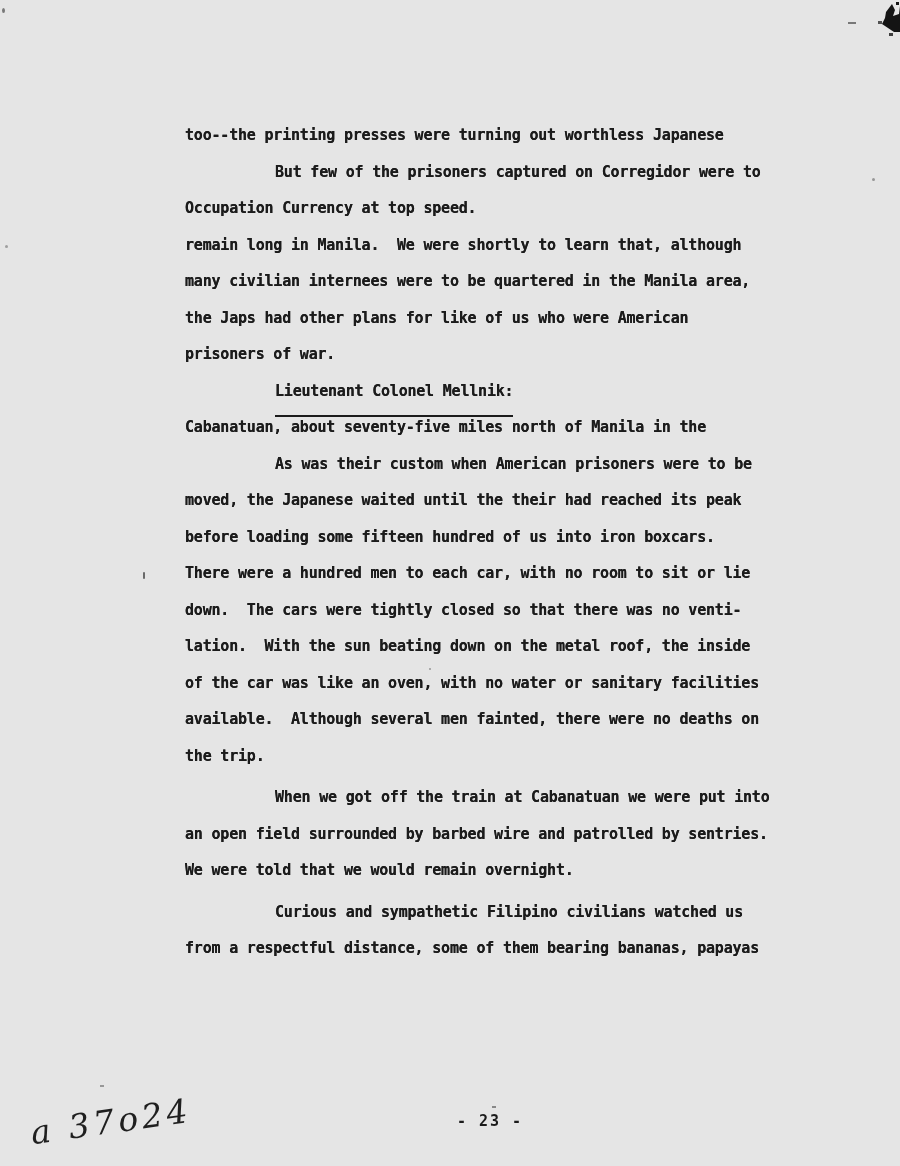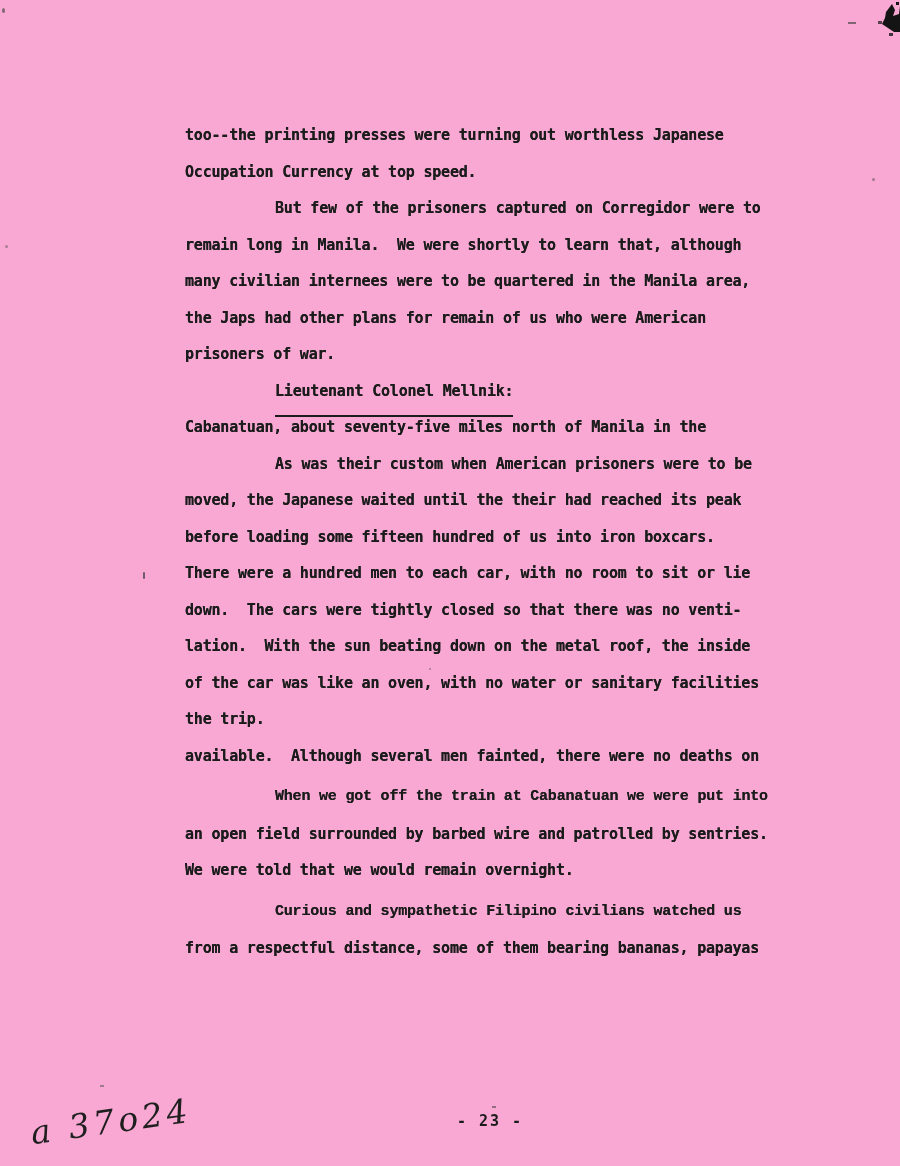--- a/index.html
+++ b/index.html
@@ -5,38 +5,38 @@
   html, body { margin: 0; padding: 0; }
   body {
     width: 900px; height: 1166px;
     background: #ffffff;
     position: relative;
     overflow: hidden;
     font-family: "DejaVu Sans Mono", monospace;
   }
   .page {
     position: absolute; inset: 0;
-    background: #f9a8d4;
+    background: #e5e5e5;
   }
   .text-block {
     position: absolute;
     left: 185px; top: 117px;
     width: 665px;
   }
   .line {
     line-height: 36.5px;
     font-size: 15px;
     font-weight: 700;
     color: #1b1b1b;
     white-space: pre;
     letter-spacing: -0.2px;
     text-shadow: 0 0 0.6px #333;
   }
   .line.indent { padding-left: 90px; }
-  .line.gap { margin-top: 5px; font-family: Liberation Mono, monospace; }
+  .line.gap { margin-top: 5px; }
   .underlined {
     border-bottom: 2.5px solid #1b1b1b;
     padding-bottom: 15px;
   }
   .page-number {
     position: absolute;
     top: 1112px;
     left: 0; right: 0;
     text-align: center;
     transform: translateX(40px);
@@ -76,37 +76,37 @@
   .s7 { left: 492px; top: 1106px; width: 4px; height: 2px; border-radius: 0; opacity: .6; }
   .s8 { left: 100px; top: 1085px; width: 4px; height: 2px; border-radius: 0; opacity: .5; }
 </style>
 </head>
 <body>
 
 <div class="page">
 
   <div class="text-block">
       <div class="line">too--the printing presses were turning out worthless Japanese</div>
+      <div class="line indent">But few of the prisoners captured on Corregidor were to</div>
       <div class="line">Occupation Currency at top speed.</div>
-      <div class="line indent">But few of the prisoners captured on Corregidor were to</div>
       <div class="line">remain long in Manila.  We were shortly to learn that, although</div>
       <div class="line">many civilian internees were to be quartered in the Manila area,</div>
-      <div class="line">the Japs had other plans for remain of us who were American</div>
+      <div class="line">the Japs had other plans for like of us who were American</div>
       <div class="line">prisoners of war.</div>
       <div class="line indent"><span class="underlined">Lieutenant Colonel Mellnik:</span></div>
       <div class="line">Cabanatuan, about seventy-five miles north of Manila in the</div>
       <div class="line indent">As was their custom when American prisoners were to be</div>
       <div class="line">moved, the Japanese waited until the their had reached its peak</div>
       <div class="line">before loading some fifteen hundred of us into iron boxcars.</div>
       <div class="line">There were a hundred men to each car, with no room to sit or lie</div>
       <div class="line">down.  The cars were tightly closed so that there was no venti-</div>
       <div class="line">lation.  With the sun beating down on the metal roof, the inside</div>
       <div class="line">of the car was like an oven, with no water or sanitary facilities</div>
+      <div class="line">available.  Although several men fainted, there were no deaths on</div>
       <div class="line">the trip.</div>
-      <div class="line">available.  Although several men fainted, there were no deaths on</div>
       <div class="line indent gap">When we got off the train at Cabanatuan we were put into</div>
       <div class="line">an open field surrounded by barbed wire and patrolled by sentries.</div>
       <div class="line">We were told that we would remain overnight.</div>
       <div class="line indent gap">Curious and sympathetic Filipino civilians watched us</div>
       <div class="line">from a respectful distance, some of them bearing bananas, papayas</div>
     </div>
 
   <div class="page-number">- 23 -</div>
 
   <div class="handwriting">a 37o24</div>

